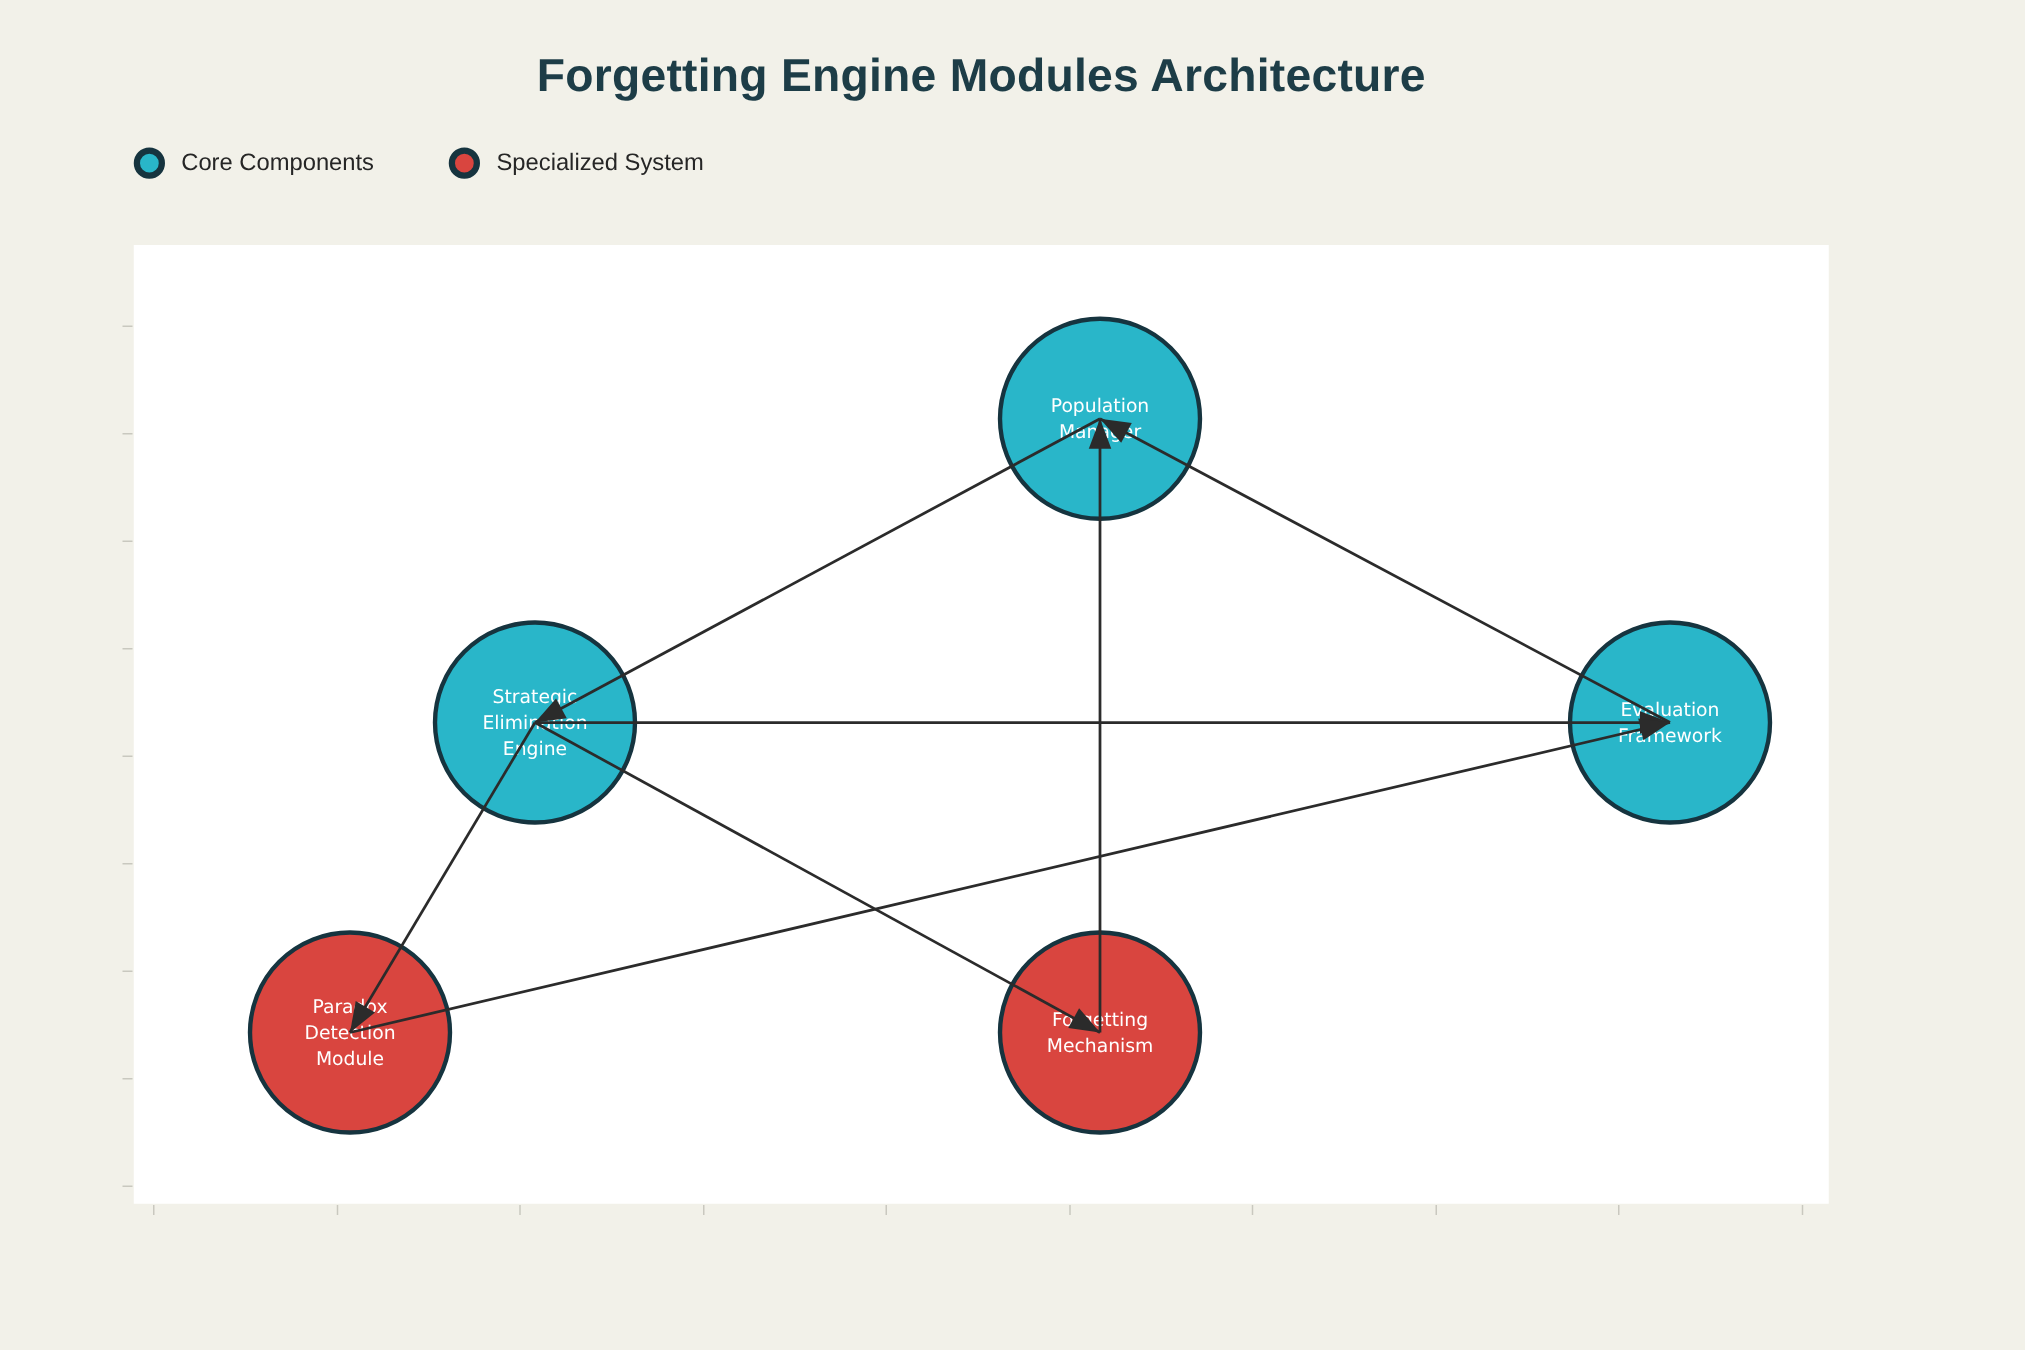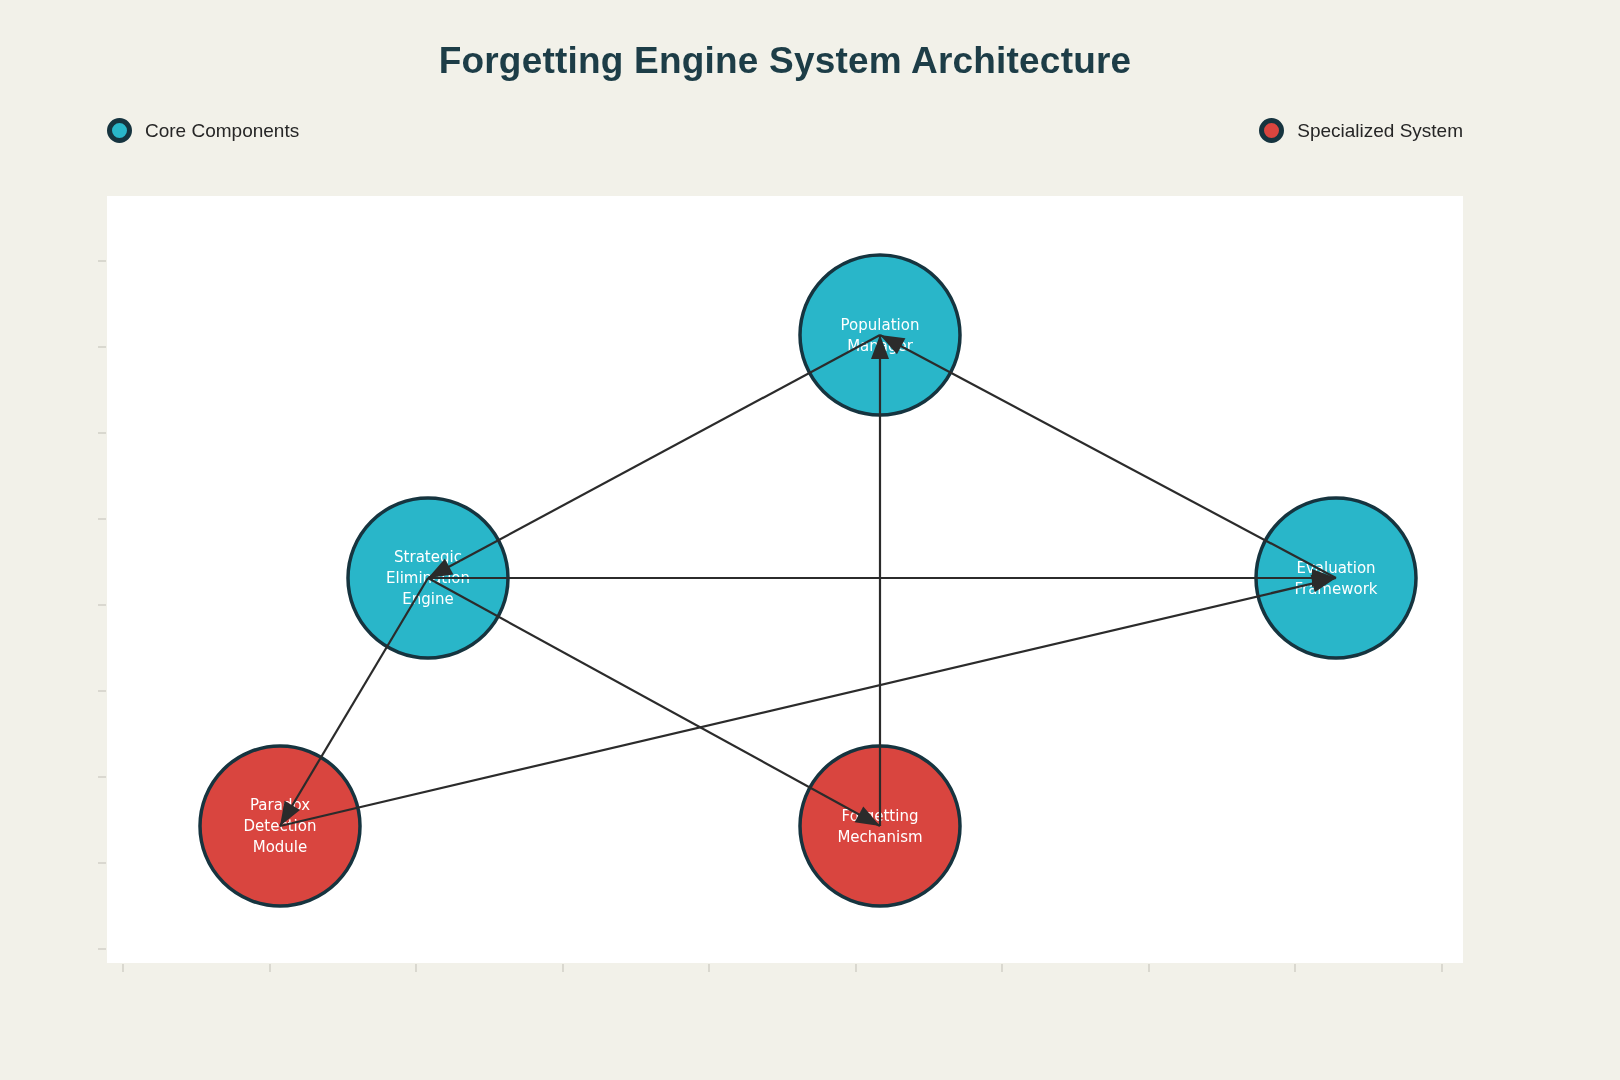--- a/index.html
+++ b/index.html
@@ -29,23 +29,23 @@
     font-weight: bold;
     letter-spacing: 0.2px;
     color: var(--title, #1d3d47);
   }
   .legend {
     position: absolute;
     left: 107px;
     top: 118px;
     width: 1356px;
     display: flex;
-    justify-content: space-between;
+    justify-content: flex-start;
     align-items: center;
-    gap: 38px;
+    gap: 60px;
   }
   .legend-item {
     display: flex;
     align-items: center;
     gap: 13px;
   }
   .legend-dot {
     width: 15px;
     height: 15px;
     border-radius: 50%;
@@ -76,21 +76,21 @@
     font-size: 15px;
     fill: var(--node-label, #ffffff);
   }
 </style>
 </head>
 <body>
 
 <div class="canvas">
 
   <div class="header">
-    <h1 class="title">Forgetting Engine System Architecture</h1>
+    <h1 class="title">Forgetting Engine Modules Architecture</h1>
   </div>
 
   <div class="legend">
     <div class="legend-item">
       <span class="legend-dot core"></span>
       <span class="legend-label">Core Components</span>
     </div>
     <div class="legend-item">
       <span class="legend-dot specialized"></span>
       <span class="legend-label">Specialized System</span>

